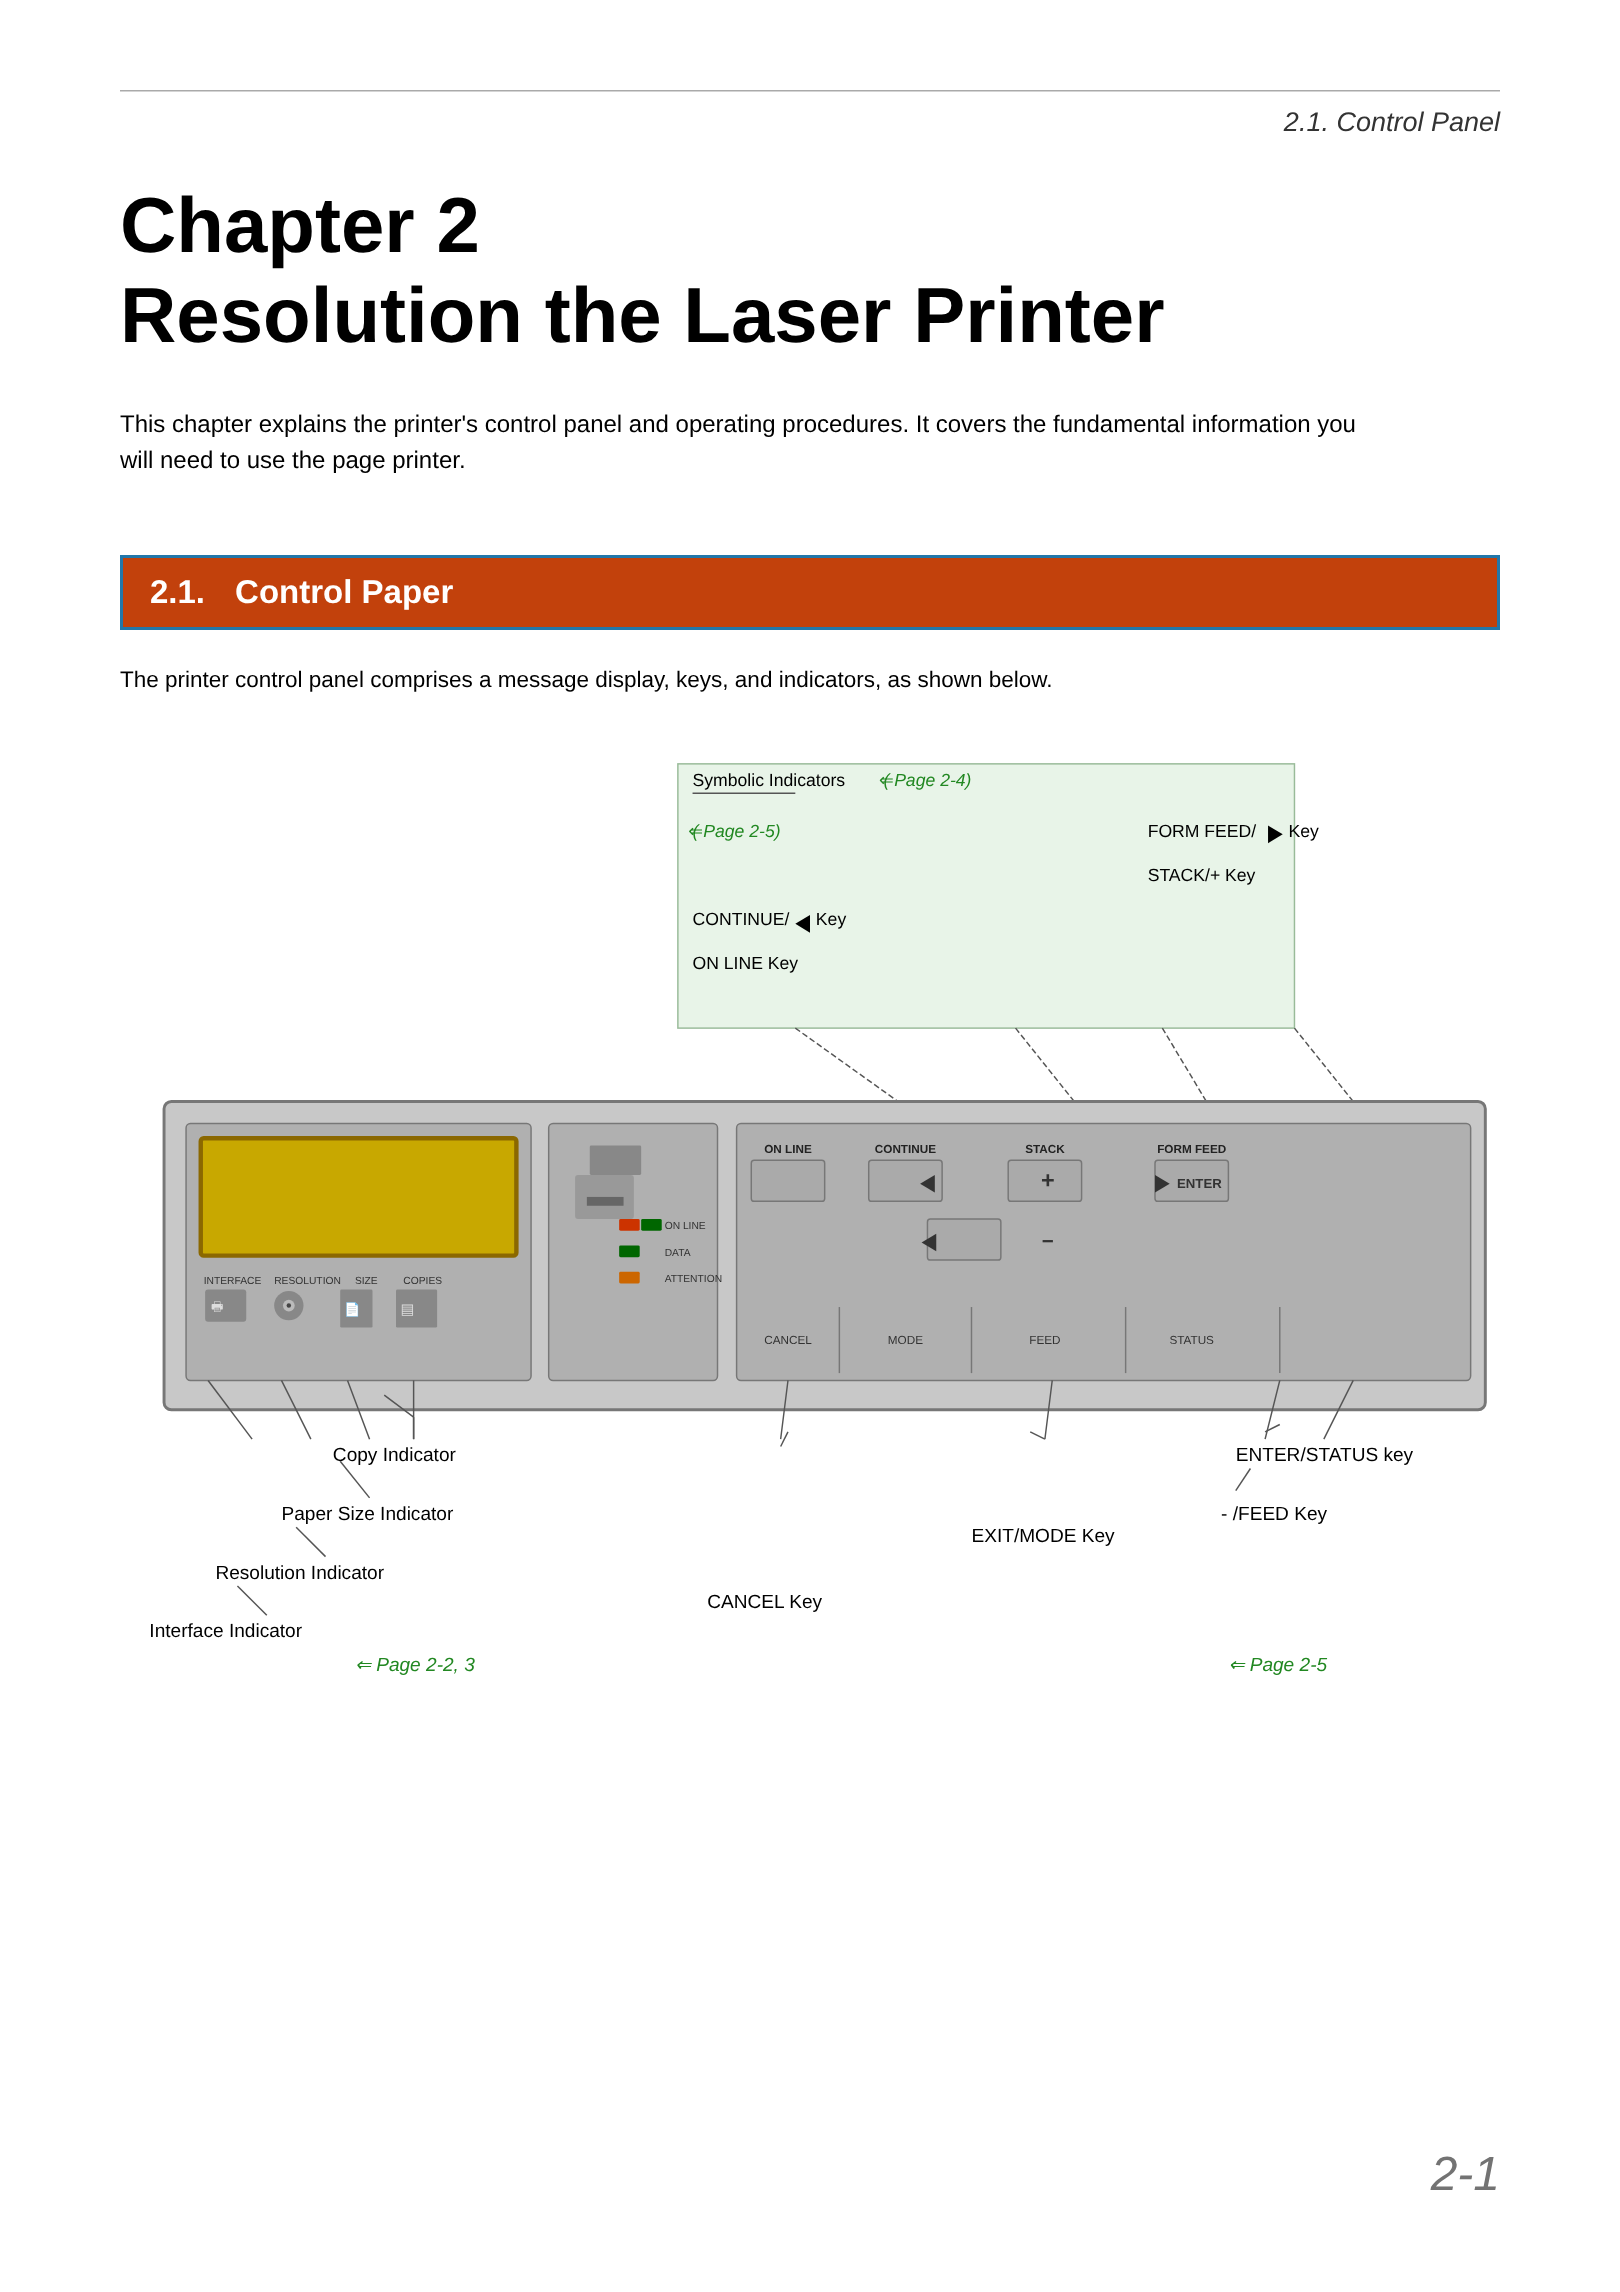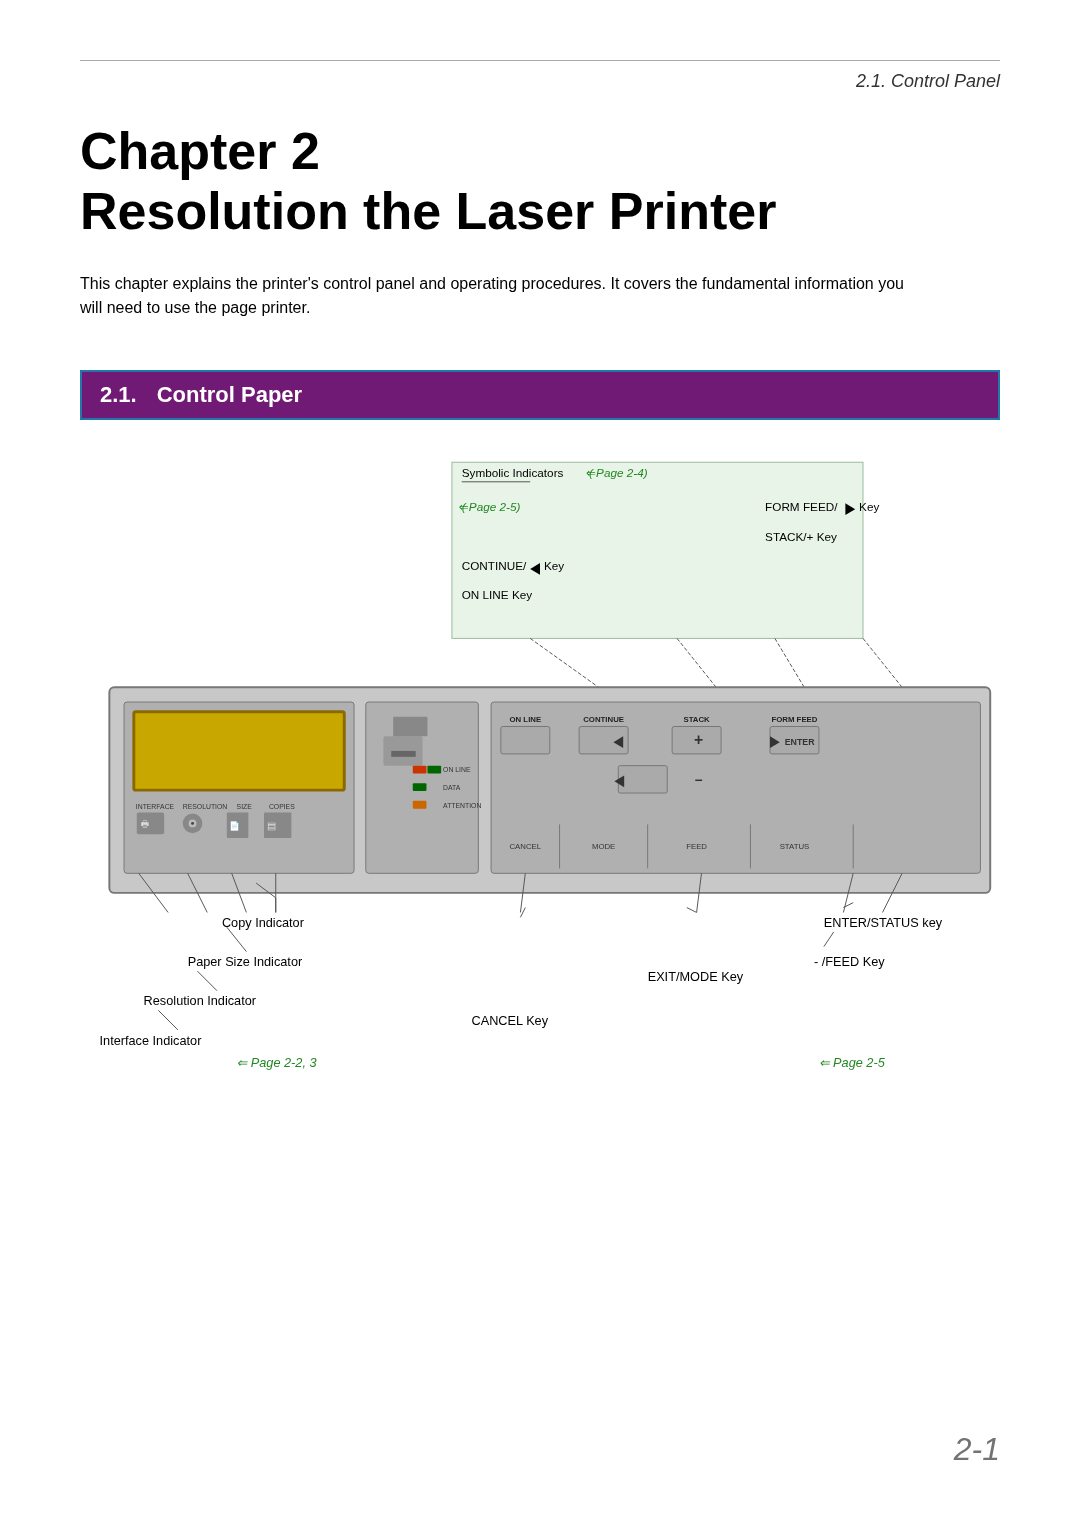--- a/index.html
+++ b/index.html
@@ -35,21 +35,21 @@
       line-height: 1.15;
       margin-bottom: 30px;
     }
     .chapter-intro {
       font-size: 16px;
       line-height: 1.5;
       margin-bottom: 50px;
       max-width: 850px;
     }
     .section-header {
-      background: #701a75;
+      background: #c2410c;
       color: #fff;
       font-size: 22px;
       font-weight: bold;
       padding: 10px 18px;
       margin-bottom: 25px;
       display: flex;
       align-items: center;
       border: 2px solid #2277aa;
     }
     .section-number {
@@ -94,20 +94,21 @@
     <div>Resolution the Laser Printer</div>
   </div>
 
   <div class="chapter-intro">This chapter explains the printer's control panel and operating procedures. It covers the fundamental information you will need to use the page printer.</div>
 
   <div class="section-header">
     <span class="section-number">2.1.</span>
     <span>Control Paper</span>
   </div>
 
+  <div class="section-desc">The printer control panel comprises a message display, keys, and indicators, as shown below.</div>
 
   <div class="diagram-area">
     <svg class="diagram-svg" viewBox="0 0 940 680" xmlns="http://www.w3.org/2000/svg">
 
       <rect x="380" y="0" width="420" height="180" fill="#e8f4e8" stroke="#99bb99" stroke-width="1"></rect>
 
       <line x1="390" y1="20" x2="460" y2="20" stroke="#555" stroke-width="1"></line>
       <text x="390" y="15" font-size="12" font-family="Arial" fill="#000">Symbolic Indicators</text>
       <text x="520" y="15" font-size="12" font-family="Arial" fill="#228822" font-style="italic">( Page 2-4)</text>
       <text x="517" y="15" font-size="12" font-family="Arial" fill="#228822">⇐</text>

